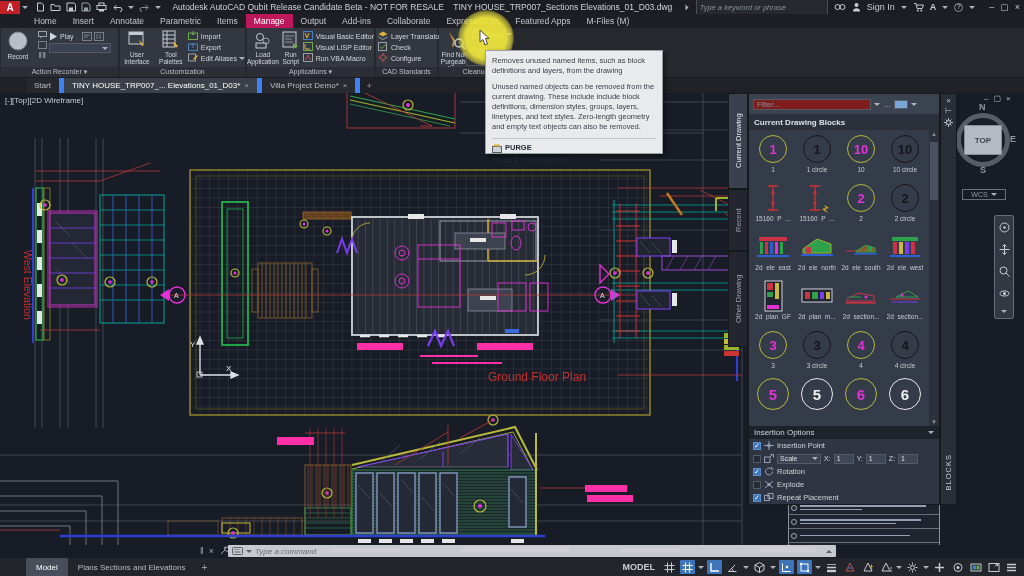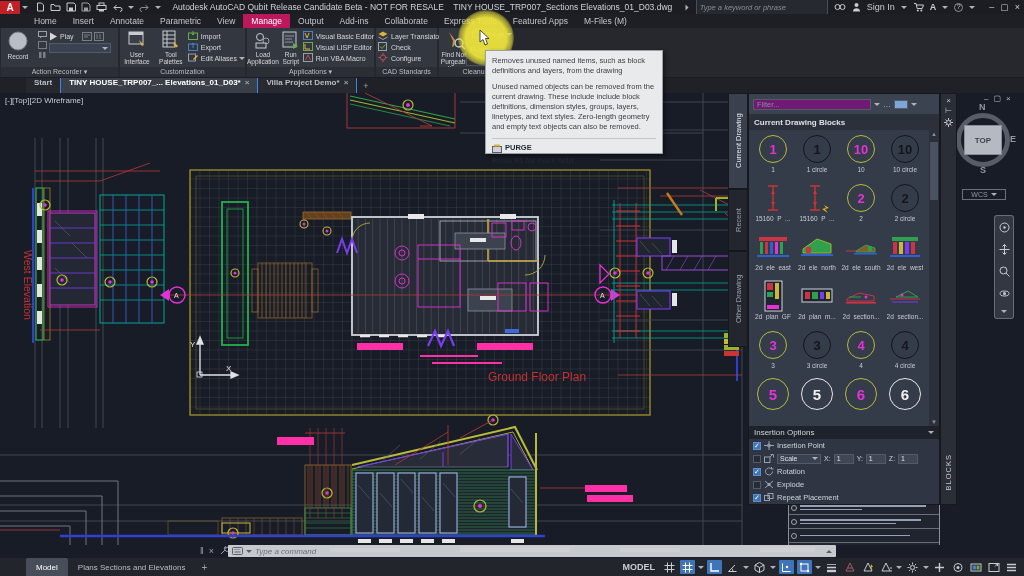--- a/index.html
+++ b/index.html
@@ -54,21 +54,21 @@
     border:1px solid #9aa0a8; box-shadow:2px 2px 4px rgba(0,0,0,0.45); z-index:45;
     color:#3a3f45; font-size:7.5px; padding:5px 6px; line-height:10px; }
   #tooltip .tt-detail { margin-top:6px; }
   #tooltip .tt-cmd { margin-top:6px; padding-top:4px; border-top:1px solid #c3c7cd;
     font-weight:bold; color:#1d2733; display:flex; align-items:center; gap:3px; }
   #tooltip .tt-help { margin-top:3px; font-weight:bold; color:#1d2733; }
 
   
   #file-tabs { left:0; top:78px; width:1024px; height:15px; background:#1f2126; display:flex;
     align-items:stretch; color:#b9bec5; font-size:8px; }
-  .ftab { display:flex; gap:4px; padding:0 8px; border-right:1px solid #3b82f6;font-weight:bold; }
+  .ftab { display:flex; align-items:center; gap:4px; padding:0 8px; border-right:5px solid #3b82f6; }
   .ftab.start { margin-left:26px; background:#26282e; }
   .ftab.active { background:#3a3f48; color:#fff; }
   .ftab.idle { background:#272a30; }
   .ftab .x { color:#9aa0a8; font-size:8px; }
   .ftab-add { display:flex; align-items:center; padding:0 6px; color:#9aa0a8; font-size:9px; }
 
   
   #canvas-wrap { left:0; top:93px; width:1024px; height:452px; background:#181c26; z-index:5; }
   #viewport-label { left:5px; top:96px; color:#c8ccd2; font-size:8px; z-index:8; }
 
@@ -84,21 +84,21 @@
 
   
   #palette-tabs { left:728px; top:93px; width:20px; height:300px; z-index:30; display:flex; flex-direction:column; }
   .ptab { writing-mode:vertical-rl; transform:rotate(180deg); font-size:7.5px; color:#9aa0aa;
     background:#23262e; border:1px solid #16181c; display:flex; align-items:center; justify-content:center;
     padding:6px 0; flex:none; }
   .ptab.active { background:#3a404e; color:#e2e5ea; }
   #palette { left:748px; top:93px; width:192px; height:412px; background:#2b303b; z-index:30;
     border:1px solid #16181c; display:flex; flex-direction:column; }
   #pal-header { height:20px; background:#3b4250; display:flex; align-items:center; gap:3px; padding:0 4px; }
-  #filter-input { width:118px; height:11px; background:#701a75; border:1px solid #555b66;
+  #filter-input { width:118px; height:11px; background:#7f1d1d; border:1px solid #555b66;
     color:#8a8f97; font-size:7.5px; padding:0 3px; }
   #filter-input::placeholder { color:#8a8f97; }
   .pal-hbtn { color:#c3c7cd; font-size:8px; }
   .mini-swatch { width:14px; height:9px; background:#7da7d9; border:1px solid #555b66; }
   #pal-title { height:14px; background:#2b303b; color:#dde0e5; font-size:8px; font-weight:bold;
     display:flex; align-items:center; padding:8px 5px; }
   #blocks-area { flex:1; background:#343b49; position:relative; overflow:hidden; }
   #blocks-grid { position:absolute; left:2px; top:2px; right:12px; display:grid;
     grid-template-columns:repeat(4,1fr); row-gap:3px; }
   .btile { display:flex; flex-direction:column; align-items:center; height:46px; }
@@ -251,21 +251,21 @@
     <div class="rtab">
         <span>Insert</span>
       </div>
     <div class="rtab">
         <span>Annotate</span>
       </div>
     <div class="rtab">
         <span>Parametric</span>
       </div>
     <div class="rtab">
-        <span>View</span>
+        <span>Items</span>
       </div>
     <div class="rtab active">
         <span>Manage</span>
       </div>
     <div class="rtab">
         <span>Output</span>
       </div>
     <div class="rtab">
         <span>Add-ins</span>
       </div>

